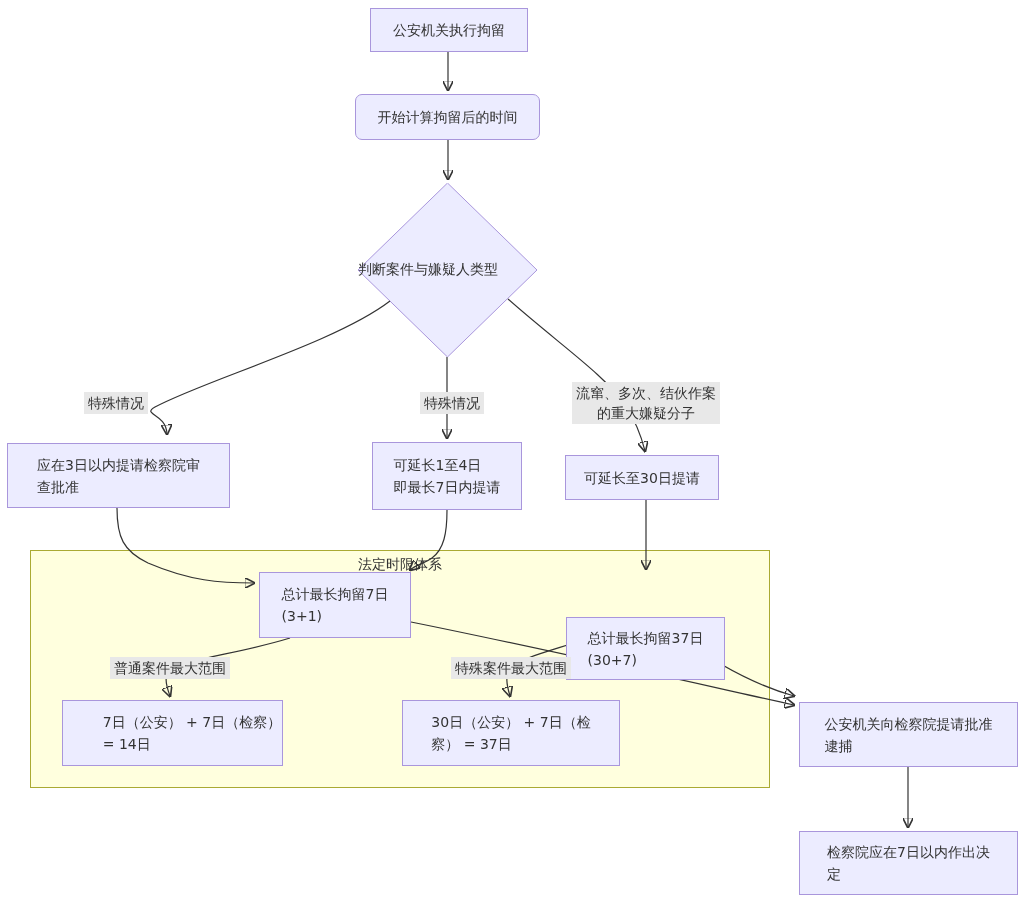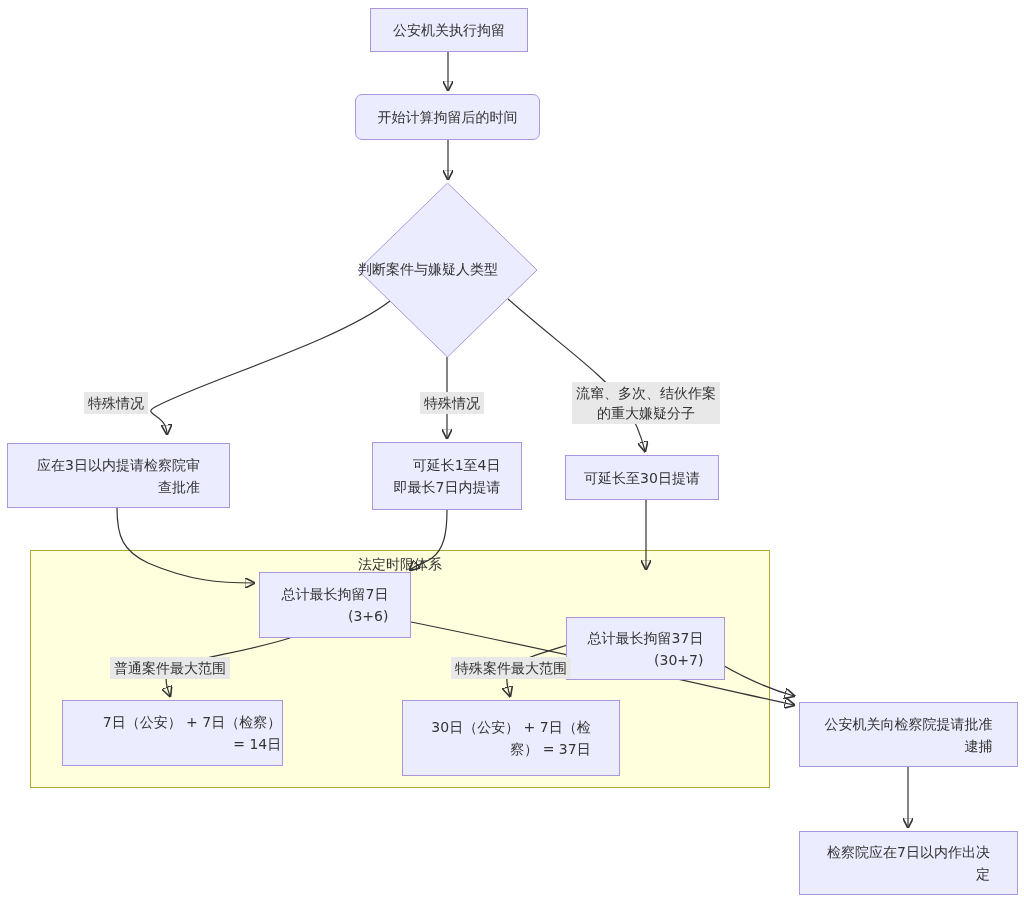--- a/index.html
+++ b/index.html
@@ -5,21 +5,21 @@
   :root{
     --node-fill:#ECECFF; --node-border:#a996dc; --cluster-fill:#ffffde;
     --cluster-border:#aaaa33; --edge-label-bg:#e8e8e8; --edge-color:#333333; --text-color:#333333;
   }
   html,body{margin:0;padding:0;background:#ffffff;}
   body{font-family:"DejaVu Sans","Liberation Sans",sans-serif;}
   #canvas{position:relative;width:1024px;height:902px;background:#ffffff;overflow:hidden;}
   .node{
     position:absolute;background:var(--node-fill);border:1px solid var(--node-border);
     color:var(--text-color);display:flex;align-items:center;justify-content:center;
-    text-align:right;font-size:14px;line-height:22px;white-space:pre-line;box-sizing:border-box;
+    text-align:left;font-size:14px;line-height:22px;white-space:pre-line;box-sizing:border-box;
   }
   .diamond{position:absolute;display:flex;align-items:center;justify-content:flex-start;}
   .diamond svg{position:absolute;left:0;top:0;}
   .diamond .dlabel{position:relative;z-index:2;font-size:14px;color:var(--text-color);text-align:center;white-space:pre-line;}
   .edge-label{
     position:absolute;transform:translate(-50%,-50%);background:var(--edge-label-bg);
     color:var(--text-color);font-size:14px;line-height:20px;text-align:center;
     white-space:pre-line;padding:1px 4px;z-index:3;
   }
   .cluster{position:absolute;background:var(--cluster-fill);border:1px solid var(--cluster-border);box-sizing:border-box;z-index:0;}
@@ -71,29 +71,29 @@
 
   <div class="node" style="left:7px;top:443px;width:223px;height:65px;">应在3日以内提请检察院审
 查批准</div>
 
   <div class="node" style="left:372px;top:442px;width:150px;height:68px;">可延长1至4日
 即最长7日内提请</div>
 
   <div class="node" style="left:565px;top:455px;width:154px;height:45px;">可延长至30日提请</div>
 
   <div class="node" style="left:259px;top:572px;width:152px;height:66px;">总计最长拘留7日
-(3+6)</div>
+(3+1)</div>
 
   <div class="node" style="left:566px;top:573px;width:159px;height:63px;margin-top:44px;">总计最长拘留37日
 (30+7)</div>
 
   <div class="node" style="left:62px;top:700px;width:221px;height:66px;padding-left:39px;">7日（公安） + 7日（检察）
 = 14日</div>
 
-  <div class="node" style="left:402px;top:700px;width:218px;height:76px;">30日（公安） + 7日（检
+  <div class="node" style="left:402px;top:700px;width:218px;height:66px;">30日（公安） + 7日（检
 察） = 37日</div>
 
   <div class="node" style="left:799px;top:702px;width:219px;height:65px;">公安机关向检察院提请批准
 逮捕</div>
 
   <div class="node" style="left:799px;top:831px;width:219px;height:64px;">检察院应在7日以内作出决
 定</div>
 
   <div class="edge-label" style="left:116px;top:403px;">特殊情况</div>
   <div class="edge-label" style="left:452px;top:403px;">特殊情况</div>

